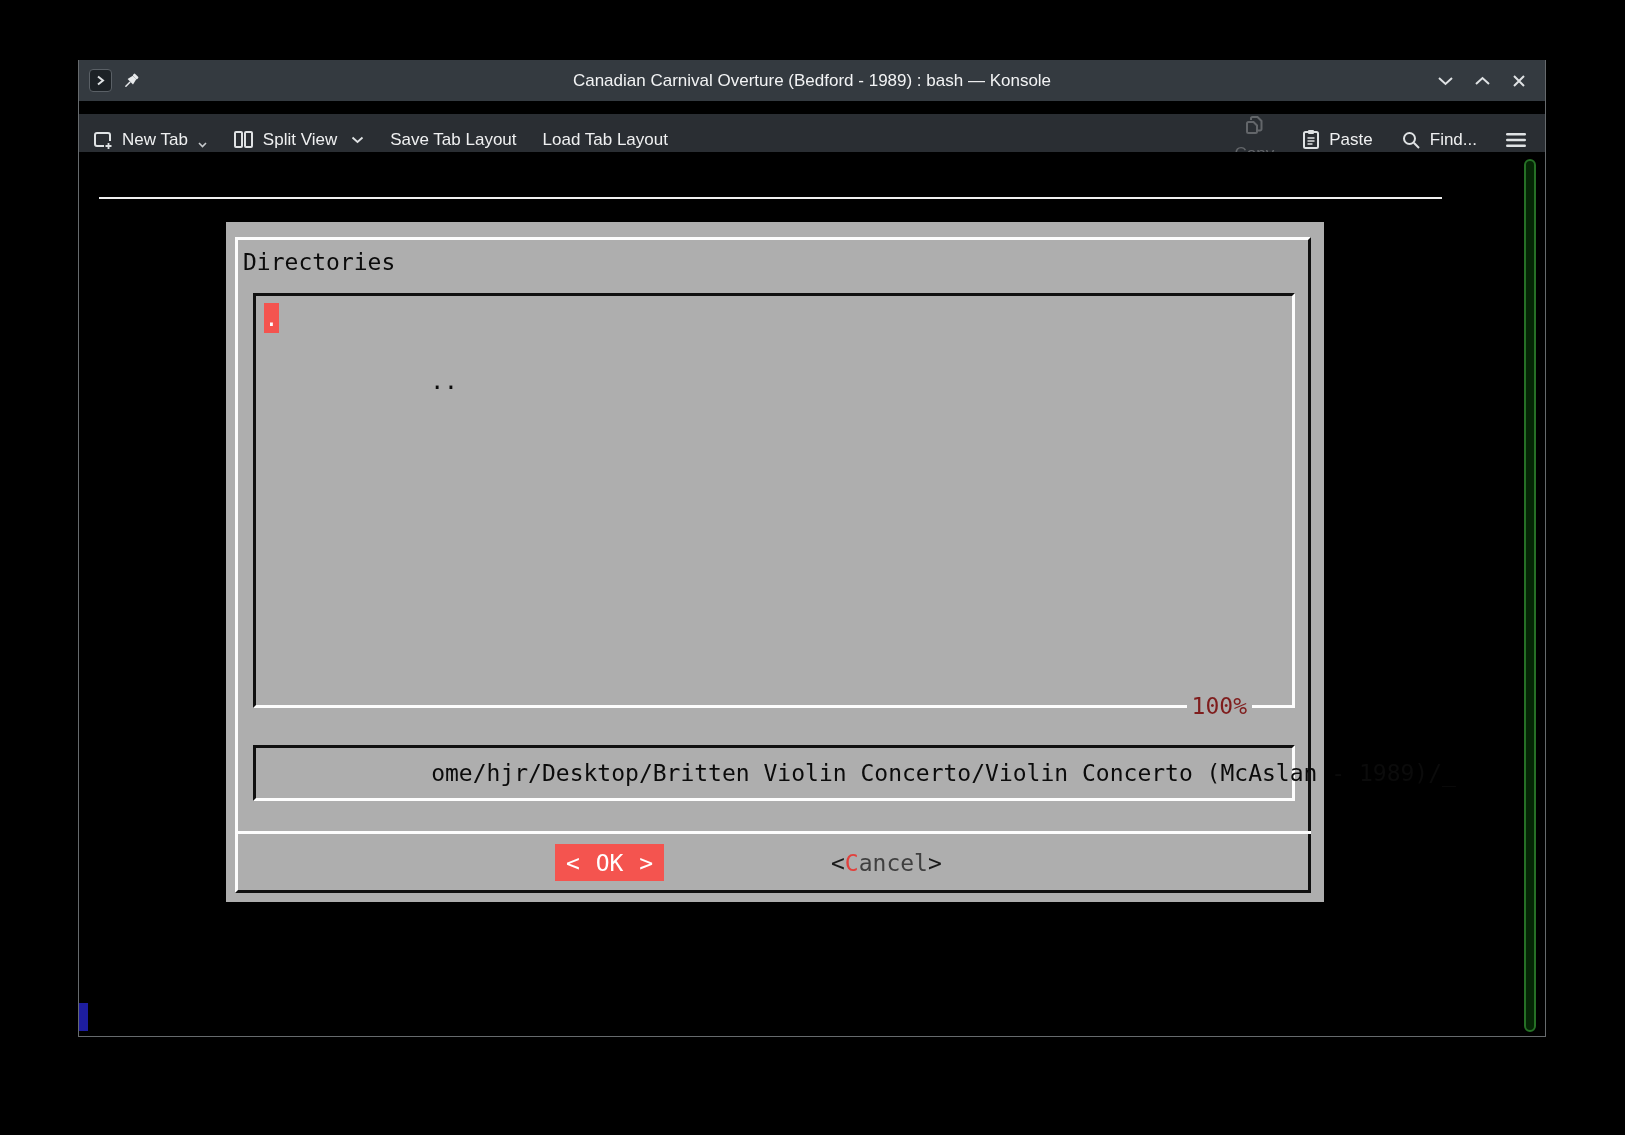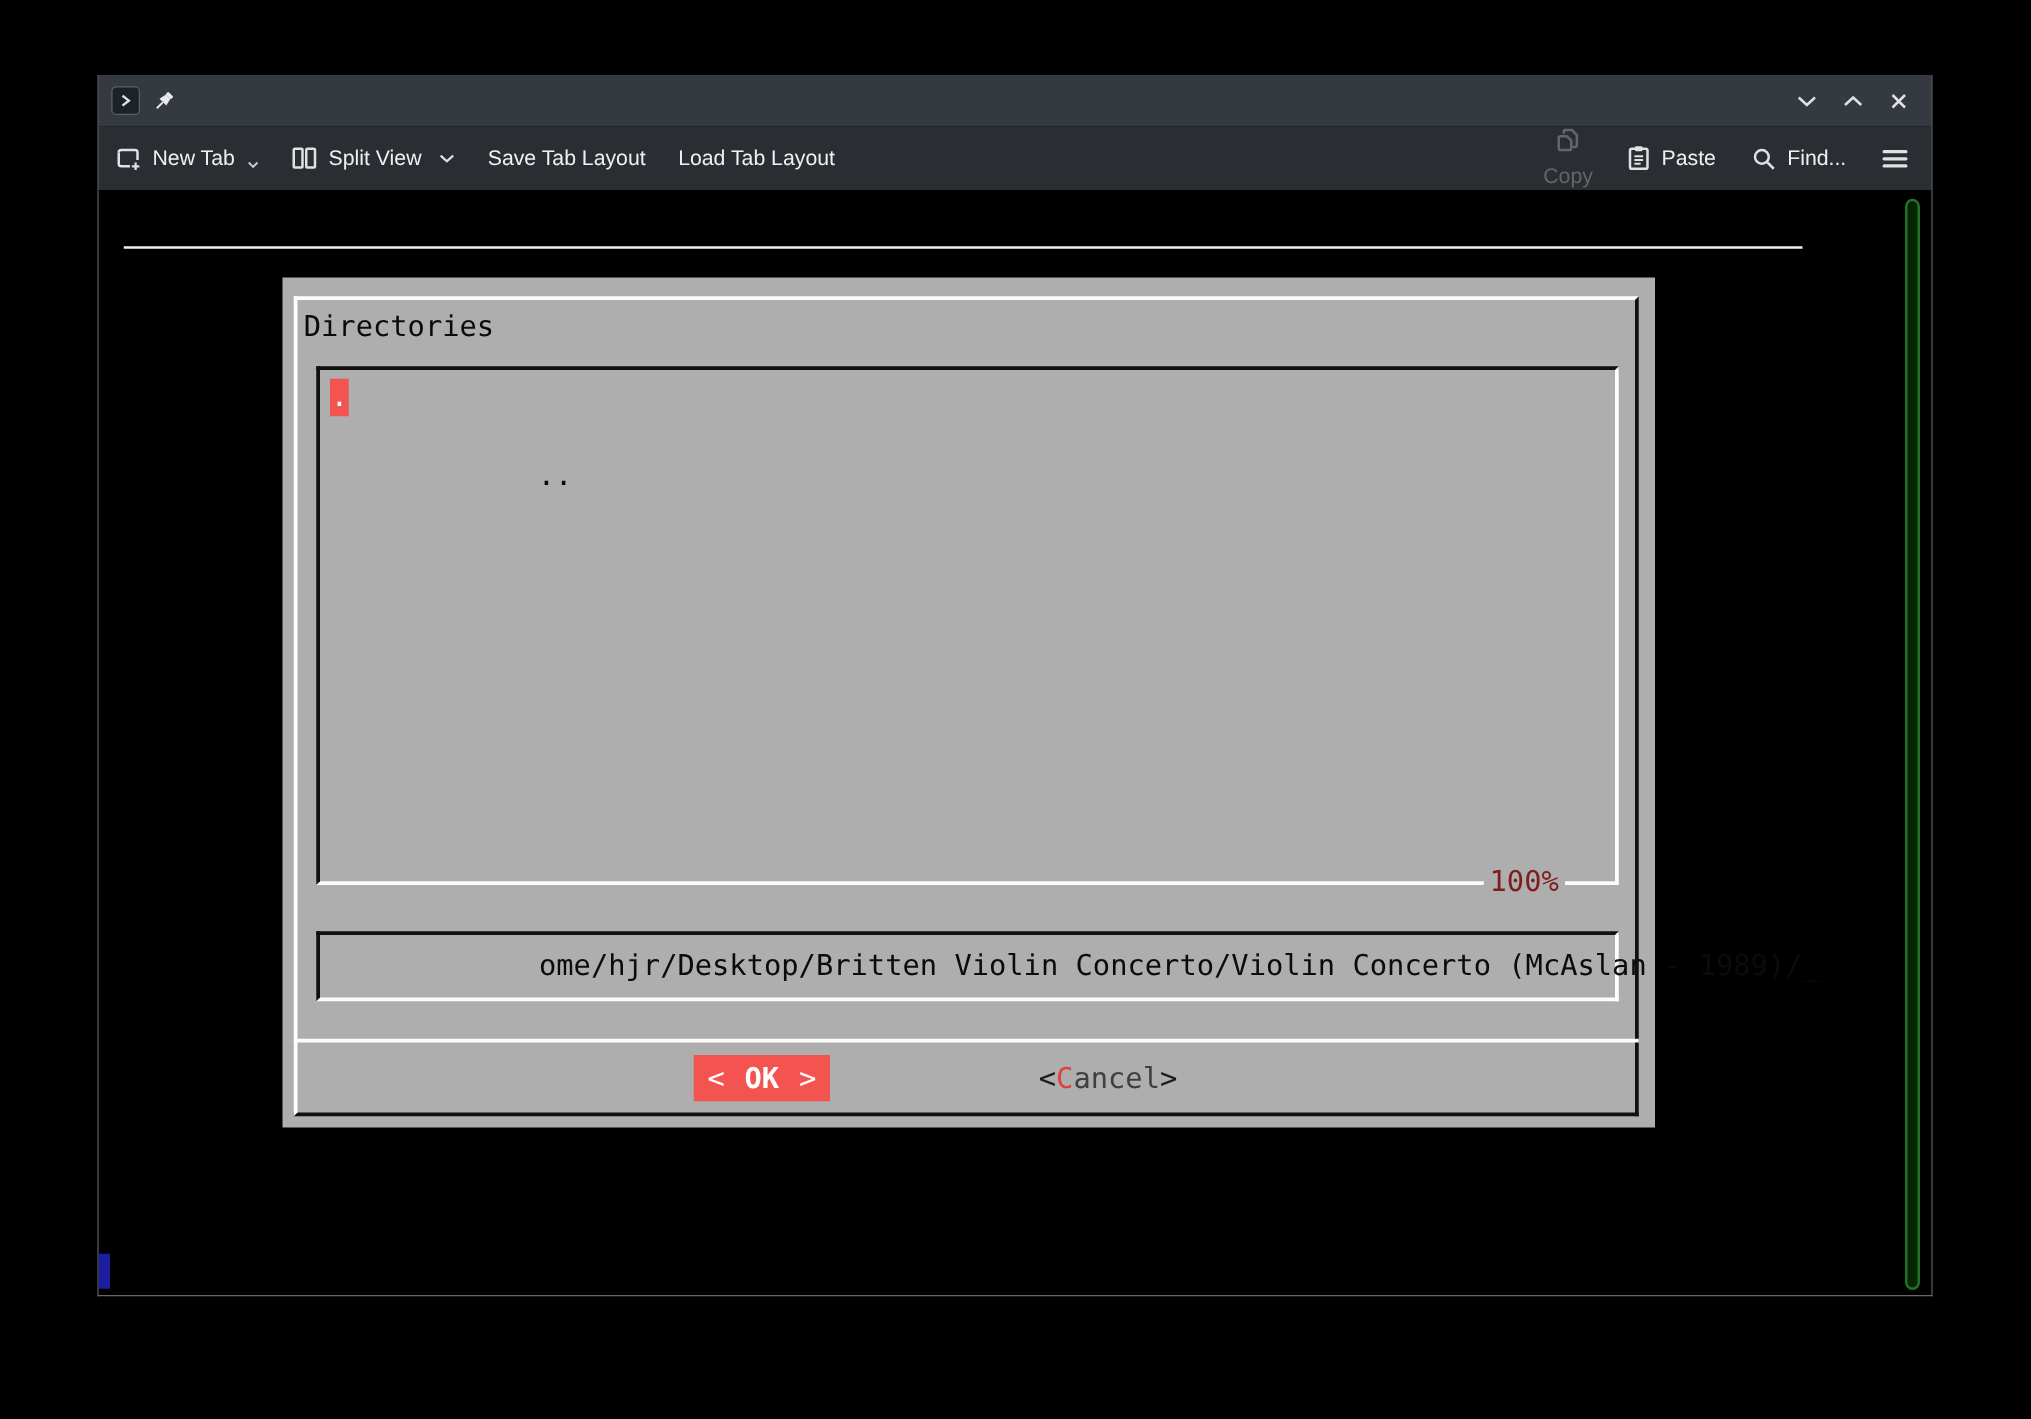--- a/index.html
+++ b/index.html
@@ -16,21 +16,21 @@
               display:flex; align-items:center; }
   .tb-left { position:absolute; left:10px; top:0; height:41px; display:flex; align-items:center; gap:9px; }
   .konsole-icon { width:23px; height:23px; background:#1d2226; border:1px solid #5a6066;
                   border-radius:4px; display:flex; align-items:center; justify-content:center; }
   .pin-icon { display:flex; align-items:center; }
   .tb-title { position:absolute; left:0; right:0; text-align:center; color:#f2f3f4; font-size:17px; }
   .tb-controls { position:absolute; right:14px; top:0; height:41px; display:flex; align-items:center; gap:13px; }
   .winbtn { width:24px; height:24px; display:flex; align-items:center; justify-content:center; cursor:default; }
 
   
-  .toolbar { position:absolute; left:0; top:41px; width:100%; height:51px; background:#2a2e33;
+  .toolbar { position:absolute; left:0; top:54px; width:100%; height:51px; background:#2a2e33;
              display:flex; align-items:center; padding:0 18px 0 13px; color:#eff0f1; font-size:17px; }
   .tbtn { display:flex; align-items:center; gap:9px; white-space:nowrap; cursor:default; }
   .tbtn svg { flex:0 0 auto; }
   .ml26 { margin-left:26px; } .ml28 { margin-left:28px; }
   .spacer { flex:1; }
   .disabled { color:#63666a;flex-direction:column; }
   .mini-chevron { align-self:flex-end; margin:0 0 2px 1px; }
 
   
   .terminal { position:absolute; left:0; top:92px; width:1466px; height:884px; background:#000;
@@ -55,21 +55,21 @@
                   display:flex; align-items:flex-end; justify-content:center; }
   .list-percent { position:absolute; right:40px; bottom:-15px; background:#aeaeae; padding:0 5px;
                   color:#7f1d1d; line-height:28px; }
   .path-box { position:absolute; left:27px; top:523px; width:1042px; height:56px;
               border-top:3px solid #101010; border-left:3px solid #101010;
               border-bottom:3px solid #fdfdfd; border-right:3px solid #fdfdfd; }
   .path-text { position:absolute; left:9px; top:50%; transform:translateY(-50%); white-space:pre; }
   .tui-sep { position:absolute; left:9px; top:609px; width:1076px; height:3px; background:#fdfdfd; }
   .ok-button { position:absolute; left:329px; top:622px; width:109px; height:37px; background:#f4544f;
                color:#fff; display:flex; align-items:center; justify-content:space-between; padding:0 11px; }
-  .ok-button .bold { font-weight:bold; }
+  .ok-button .bold { font-weight:normal; }
   .cancel-button { position:absolute; left:605px; top:622px; height:37px; display:flex; align-items:center; }
   .cancel-button .bracket { color:#1a1a1a; }
   .cancel-button .hotkey { color:#e2403c; }
   .cancel-button .rest { color:#3f3f3f; }
 
   
   .term-scrollbar { position:absolute; right:9px; top:7px; bottom:4px; width:12px;
                     background:#052505; border:2px solid #257025; border-radius:7px; }
   .term-cursor { position:absolute; left:0; top:851px; width:9px; height:28px; background:#1d1d9f; }
 
@@ -91,20 +91,21 @@
         <span class="pin-icon">
           <svg width="20" height="20" viewBox="0 0 20 20" fill="#e8eaec">
             <g transform="rotate(45 10 10)">
               <rect x="7" y="2" width="6" height="3" rx="1"></rect>
               <path d="M7.5 5 h5 l1.3 6 h-7.6 z"></path>
               <rect x="9.3" y="11" width="1.5" height="7" rx="0.7"></rect>
             </g>
           </svg>
         </span>
       </div>
+      <div class="tb-title">Canadian Carnival Overture (Bedford - 1989) : bash — Konsole</div>
       <div class="tb-controls">
         <span class="winbtn">
           <svg width="17" height="10" viewBox="0 0 17 10">
               <polyline points="2,2 8.5,8 15,2" fill="none" stroke="#dfe2e4" stroke-width="2"></polyline>
             </svg>
         </span>
         <span class="winbtn">
           <svg width="17" height="10" viewBox="0 0 17 10">
               <polyline points="2,8 8.5,2 15,8" fill="none" stroke="#dfe2e4" stroke-width="2"></polyline>
             </svg>

